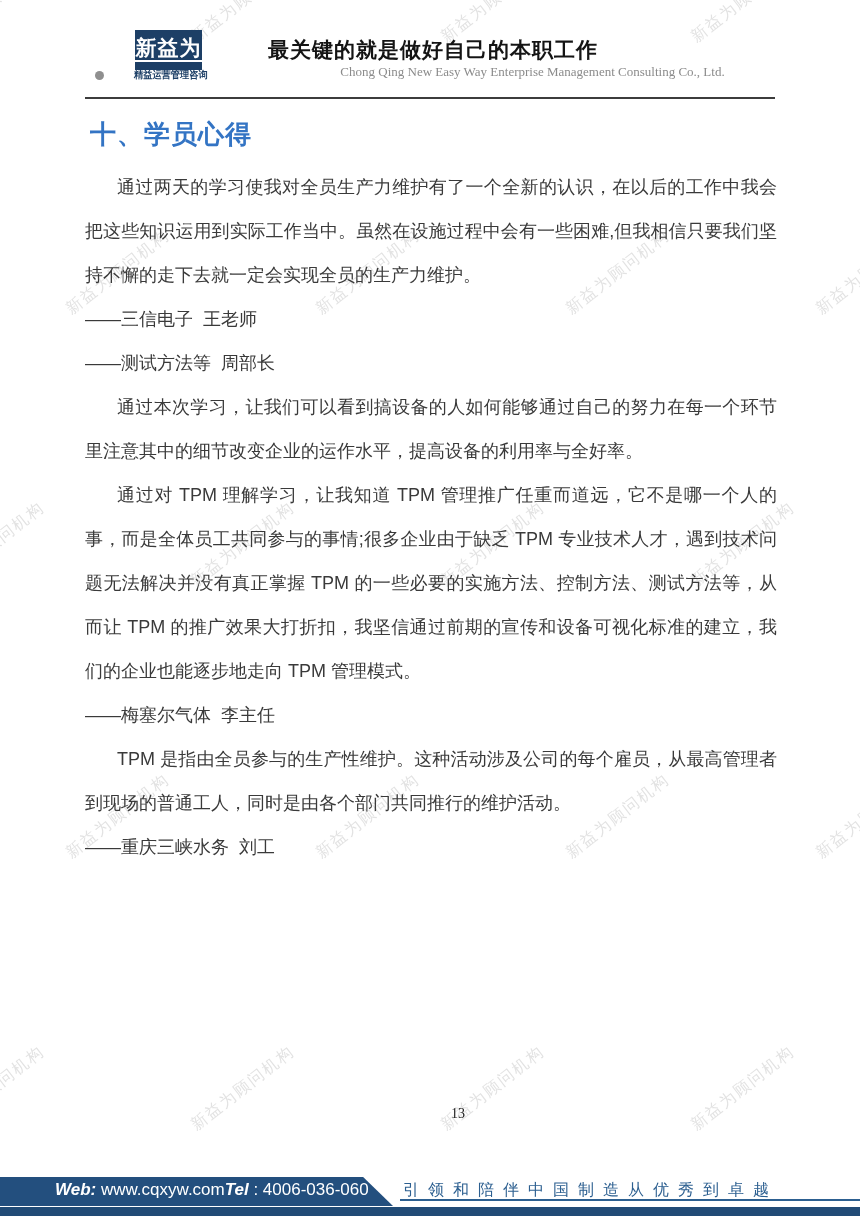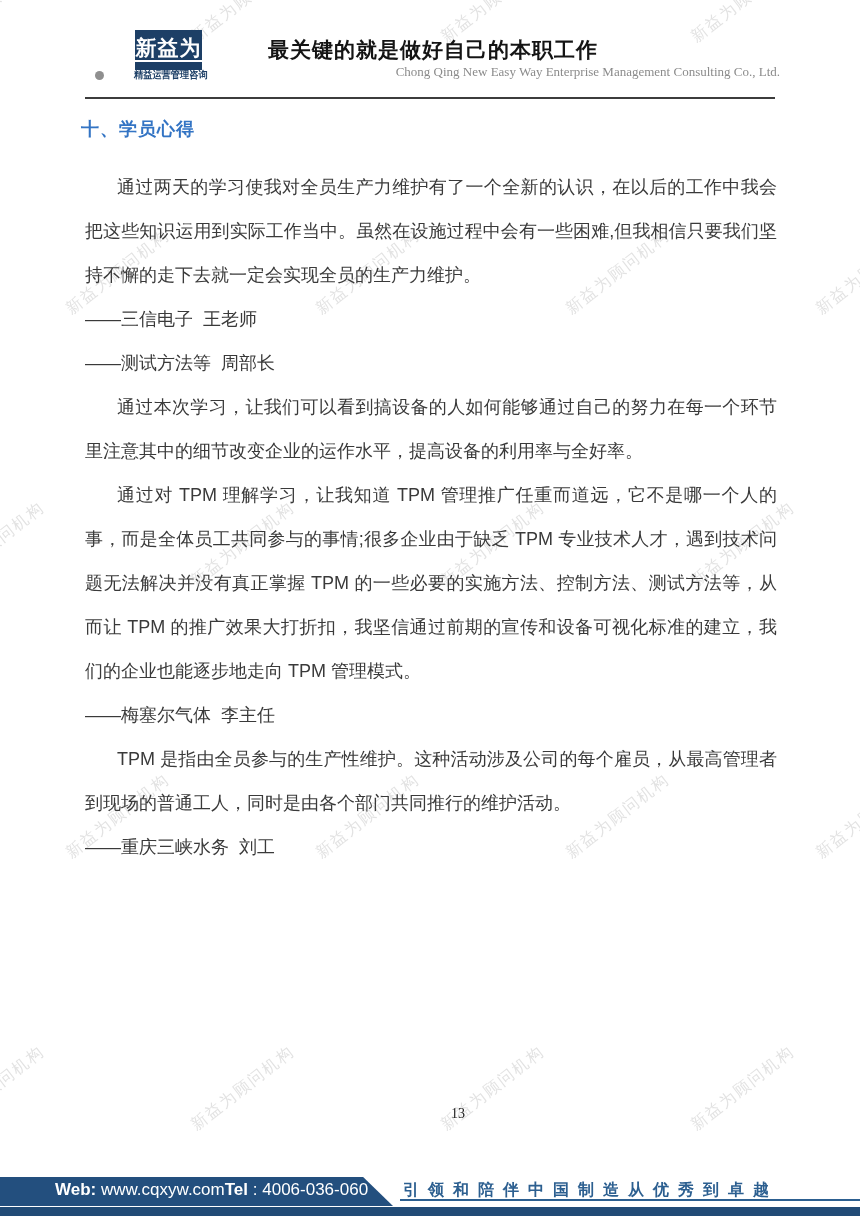--- a/index.html
+++ b/index.html
@@ -41,29 +41,29 @@
     background:#8f8f8f;
   }
   .co-cn{
     position:absolute;left:268px;top:36px;
     font-size:21px;font-weight:bold;color:#141414;letter-spacing:1px;
     white-space:nowrap;
   }
   .co-en{
     position:absolute;left:285px;top:64px;width:495px;
     font-family:"Liberation Serif", serif;
-    font-size:13px;line-height:16px;color:#8b8b8b;text-align:right;
+    font-size:13px;line-height:16px;color:#8b8b8b;text-align:center;
   }
   .hdr-line{
     position:absolute;left:85px;top:97px;width:690px;height:2px;background:#3c3c3c;
   }
   
   .sec-title{
-    position:absolute;left:81px;top:117px;z-index:2;
-    font-size:18px;font-weight:bold;color:#3374c4;letter-spacing:1px;
+    position:absolute;left:90px;top:117px;z-index:2;
+    font-size:26px;font-weight:bold;color:#3374c4;letter-spacing:1px;
   }
   .body-text{
     position:absolute;left:85px;top:165px;width:692px;z-index:1;
     font-size:18px;color:#3a3a3a;line-height:44px;
   }
   .body-text p{margin:0;text-align:justify;text-justify:inter-ideograph;text-indent:32px;}
   .body-text p.attr{text-align:left;text-indent:0;white-space:pre;}
   
   .pg-num{
     position:absolute;left:0;top:1106px;width:860px;z-index:2;
@@ -72,24 +72,24 @@
   }
   .ft-bar{
     position:absolute;left:0;top:1177px;width:393px;height:29px;z-index:2;
     background:#234f7e;
     clip-path:polygon(0 0, 92.4% 0, 100% 100%, 0 100%);
   }
   .ft-contact{
     position:absolute;left:55px;top:1180px;z-index:3;
     color:#ffffff;font-size:17px;white-space:pre;
   }
-  .ft-contact .b{font-weight:bold;}
+  .ft-contact .b{font-weight:bold;font-style:italic;}
   .ft-slogan{
     position:absolute;left:403px;top:1180px;z-index:2;
-    color:#2c5f90;font-size:16px;font-weight:bold;letter-spacing:9px;
+    color:#2c5f90;font-size:16px;font-weight:normal;letter-spacing:9px;
     white-space:nowrap;
   }
   .ft-slogan-line{
     position:absolute;left:400px;top:1199px;width:460px;height:2px;z-index:2;
     background:#2c5f90;
   }
   .ft-strip{
     position:absolute;left:0;top:1207px;width:860px;height:9px;z-index:2;
     background:#214b76;
   }

